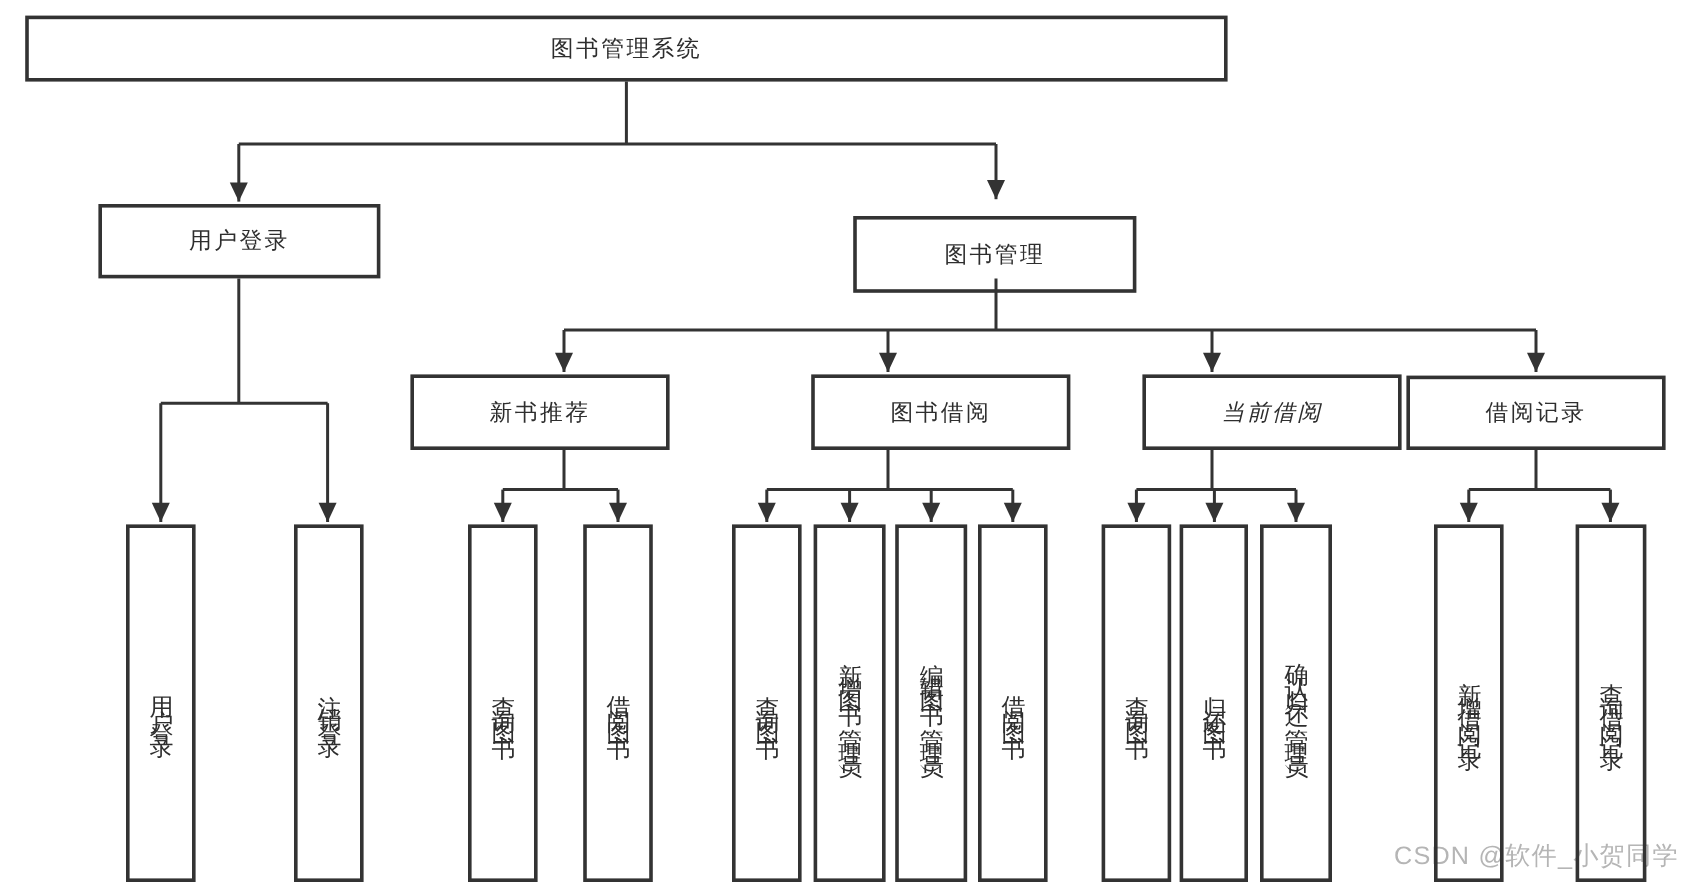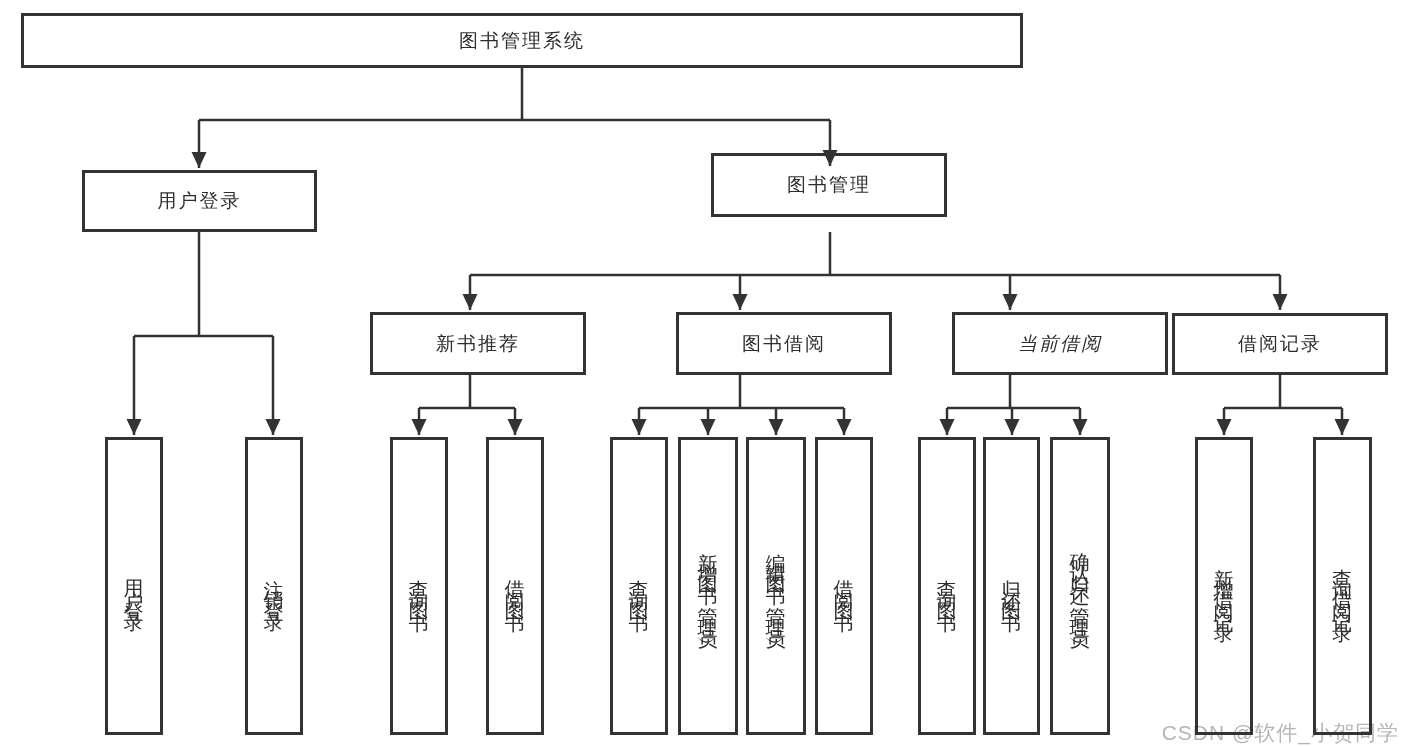--- a/index.html
+++ b/index.html
@@ -27,21 +27,21 @@
   .h-label { font-size:19px; letter-spacing:2px; white-space:nowrap; }
   .v-node .v-label {
     writing-mode:vertical-rl;
     text-orientation:mixed;
     font-size:20px;
     line-height:1;
     letter-spacing:11px;
   }
   #watermark {
     position:absolute;
-    right:6px; bottom:0;
+    right:6px; bottom:20px;
     z-index:1;
     font-size:21px;
     color:#b5b5b5;
     letter-spacing:1px;
     white-space:nowrap;
   }
 </style>
 </head>
 <body>
 
@@ -90,25 +90,25 @@
     </g>
   </svg>
 
   <div class="node" style="left:21px; top:13px; width:1002px; height:55px;">
     <span class="h-label">图书管理系统</span>
   </div>
 
   <div class="node" style="left:82px; top:170px; width:235px; height:62px;">
     <span class="h-label">用户登录</span>
   </div>
-  <div class="node" style="left:711px; top:153px; width:236px; height:64px;">
+  <div class="node" style="left:711px; top:180px; width:236px; height:64px;">
     <span class="h-label">图书管理</span>
   </div>
 
-  <div class="node" style="left:370px; top:312px; width:216px; height:63px;">
+  <div class="node" style="left:342px; top:312px; width:216px; height:63px;">
     <span class="h-label">新书推荐</span>
   </div>
   <div class="node" style="left:632px; top:312px; width:216px; height:63px;margin-left:44px;">
     <span class="h-label">图书借阅</span>
   </div>
   <div class="node" style="left:952px; top:312px; width:216px; height:63px;font-style:italic;">
     <span class="h-label">当前借阅</span>
   </div>
   <div class="node" style="left:1172px; top:313px; width:216px; height:62px;align-items:center;">
     <span class="h-label">借阅记录</span>

